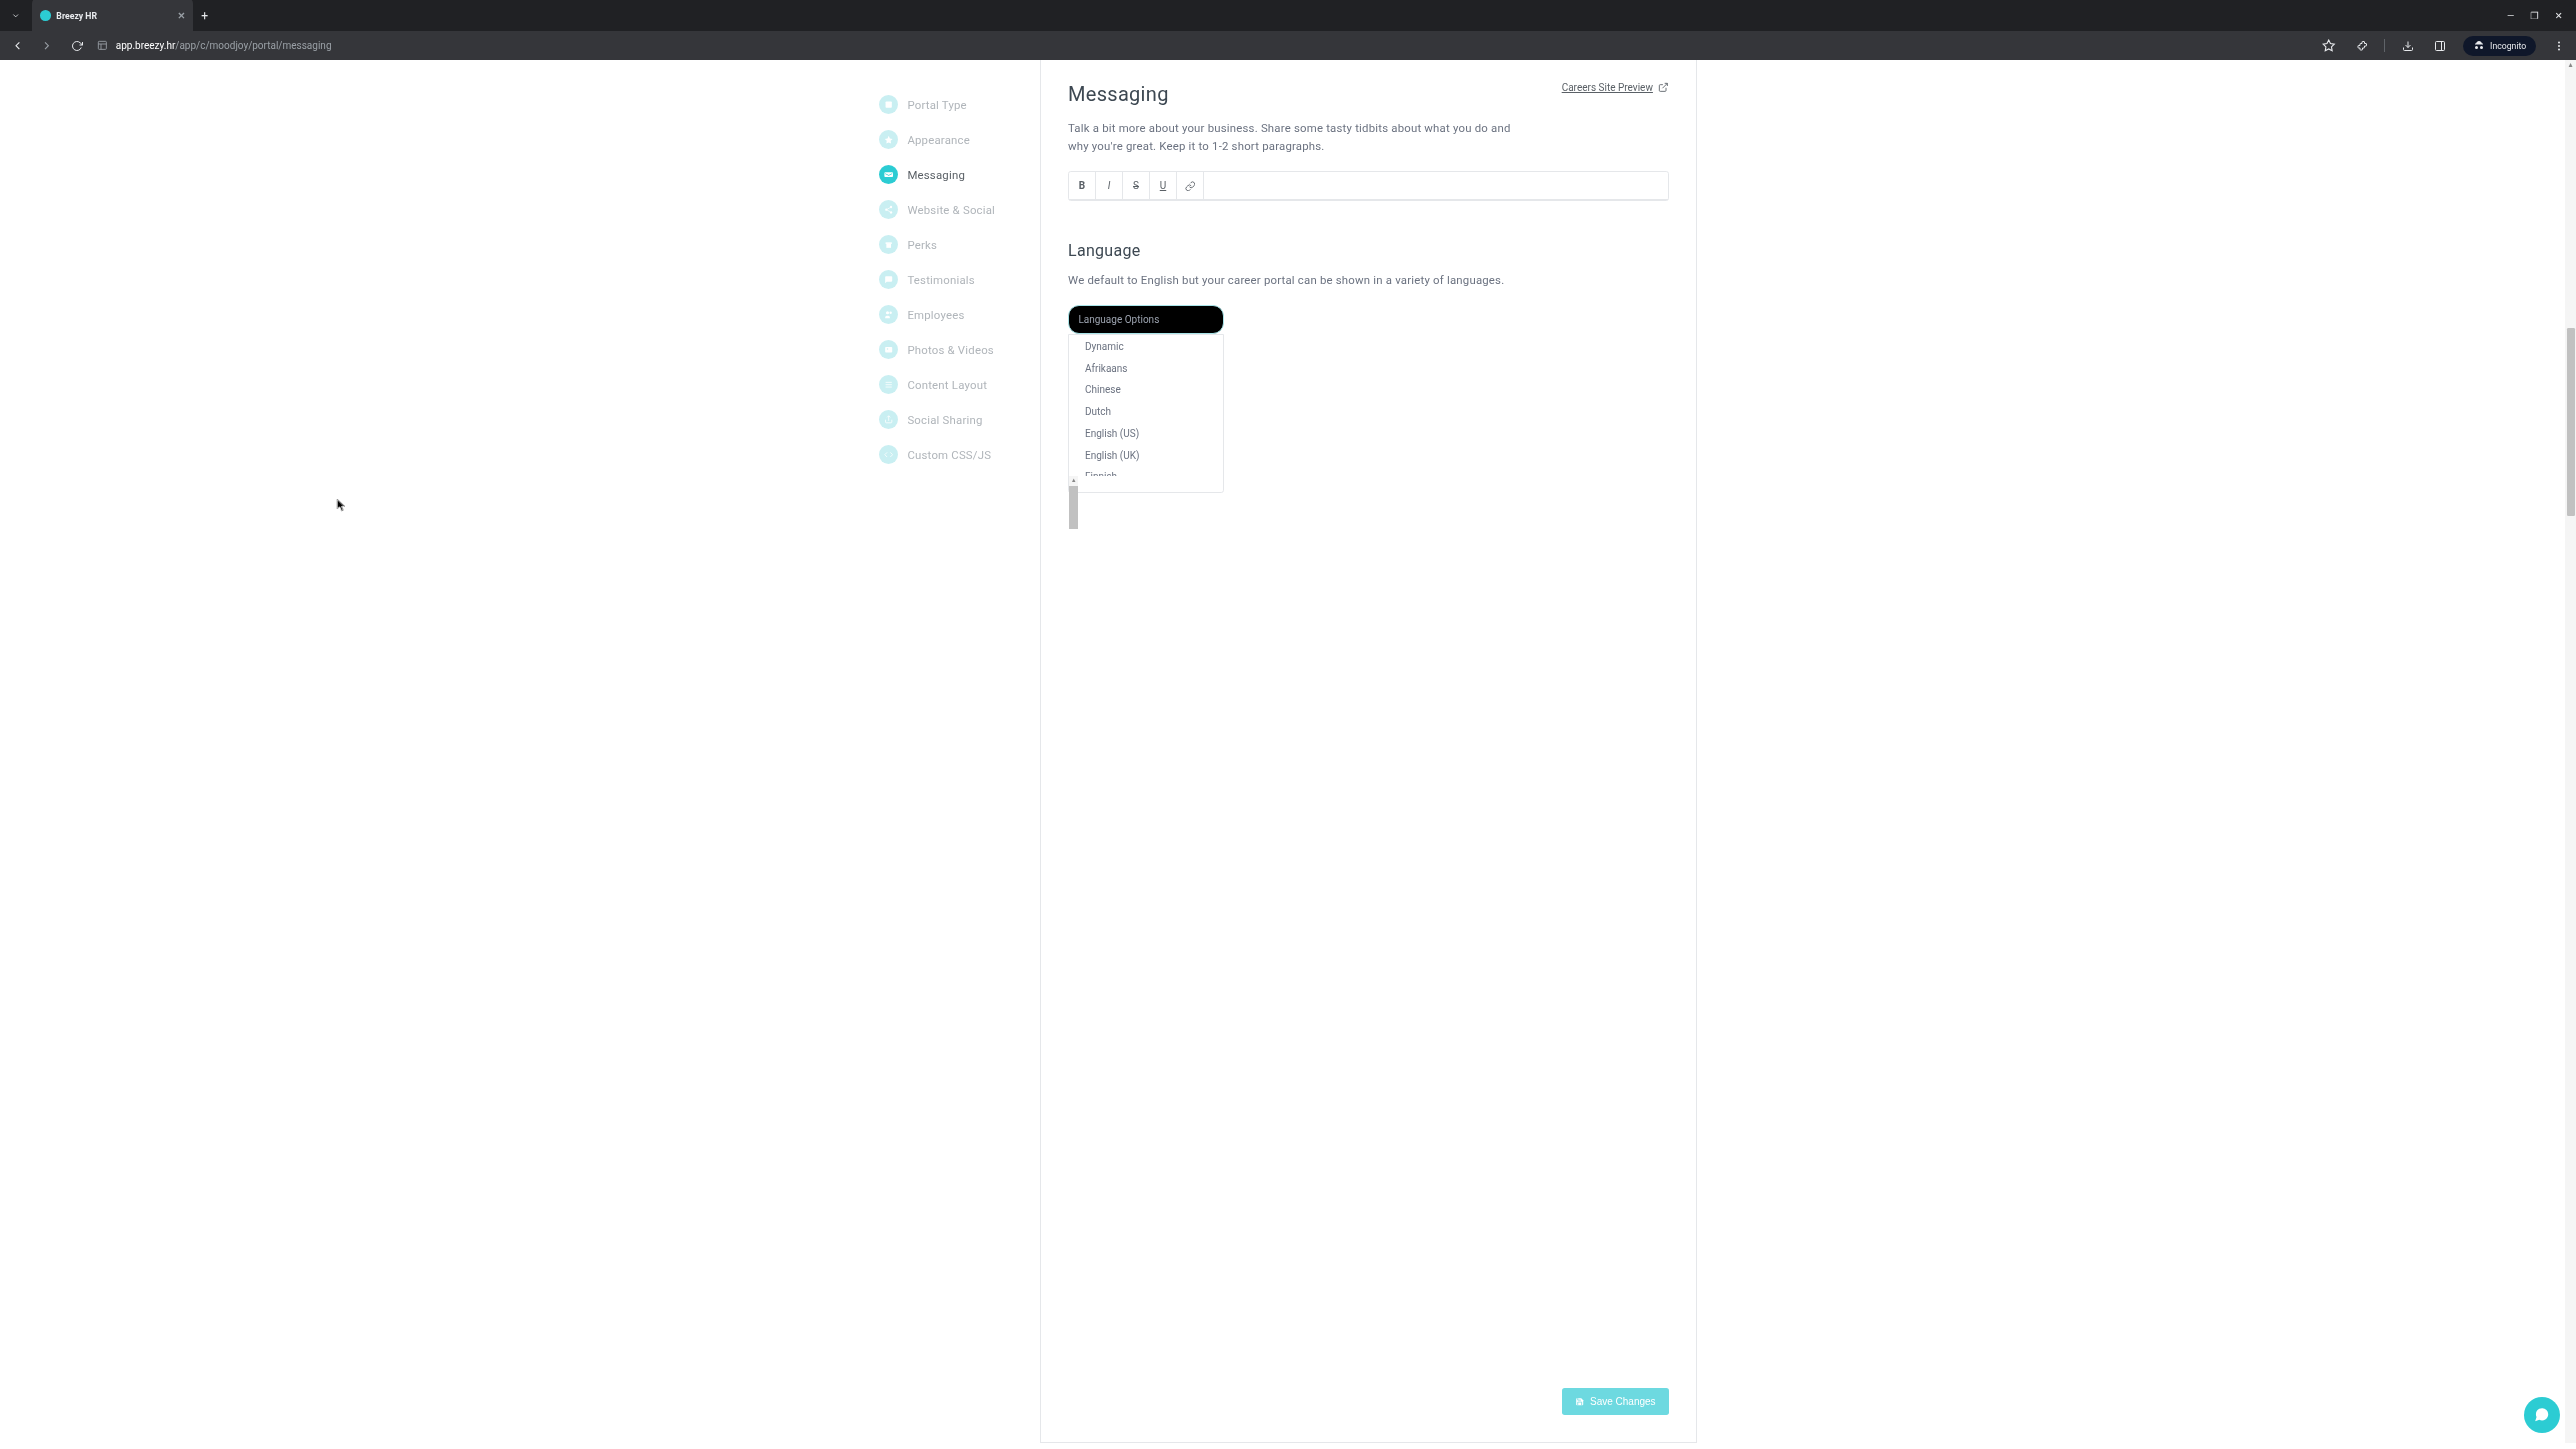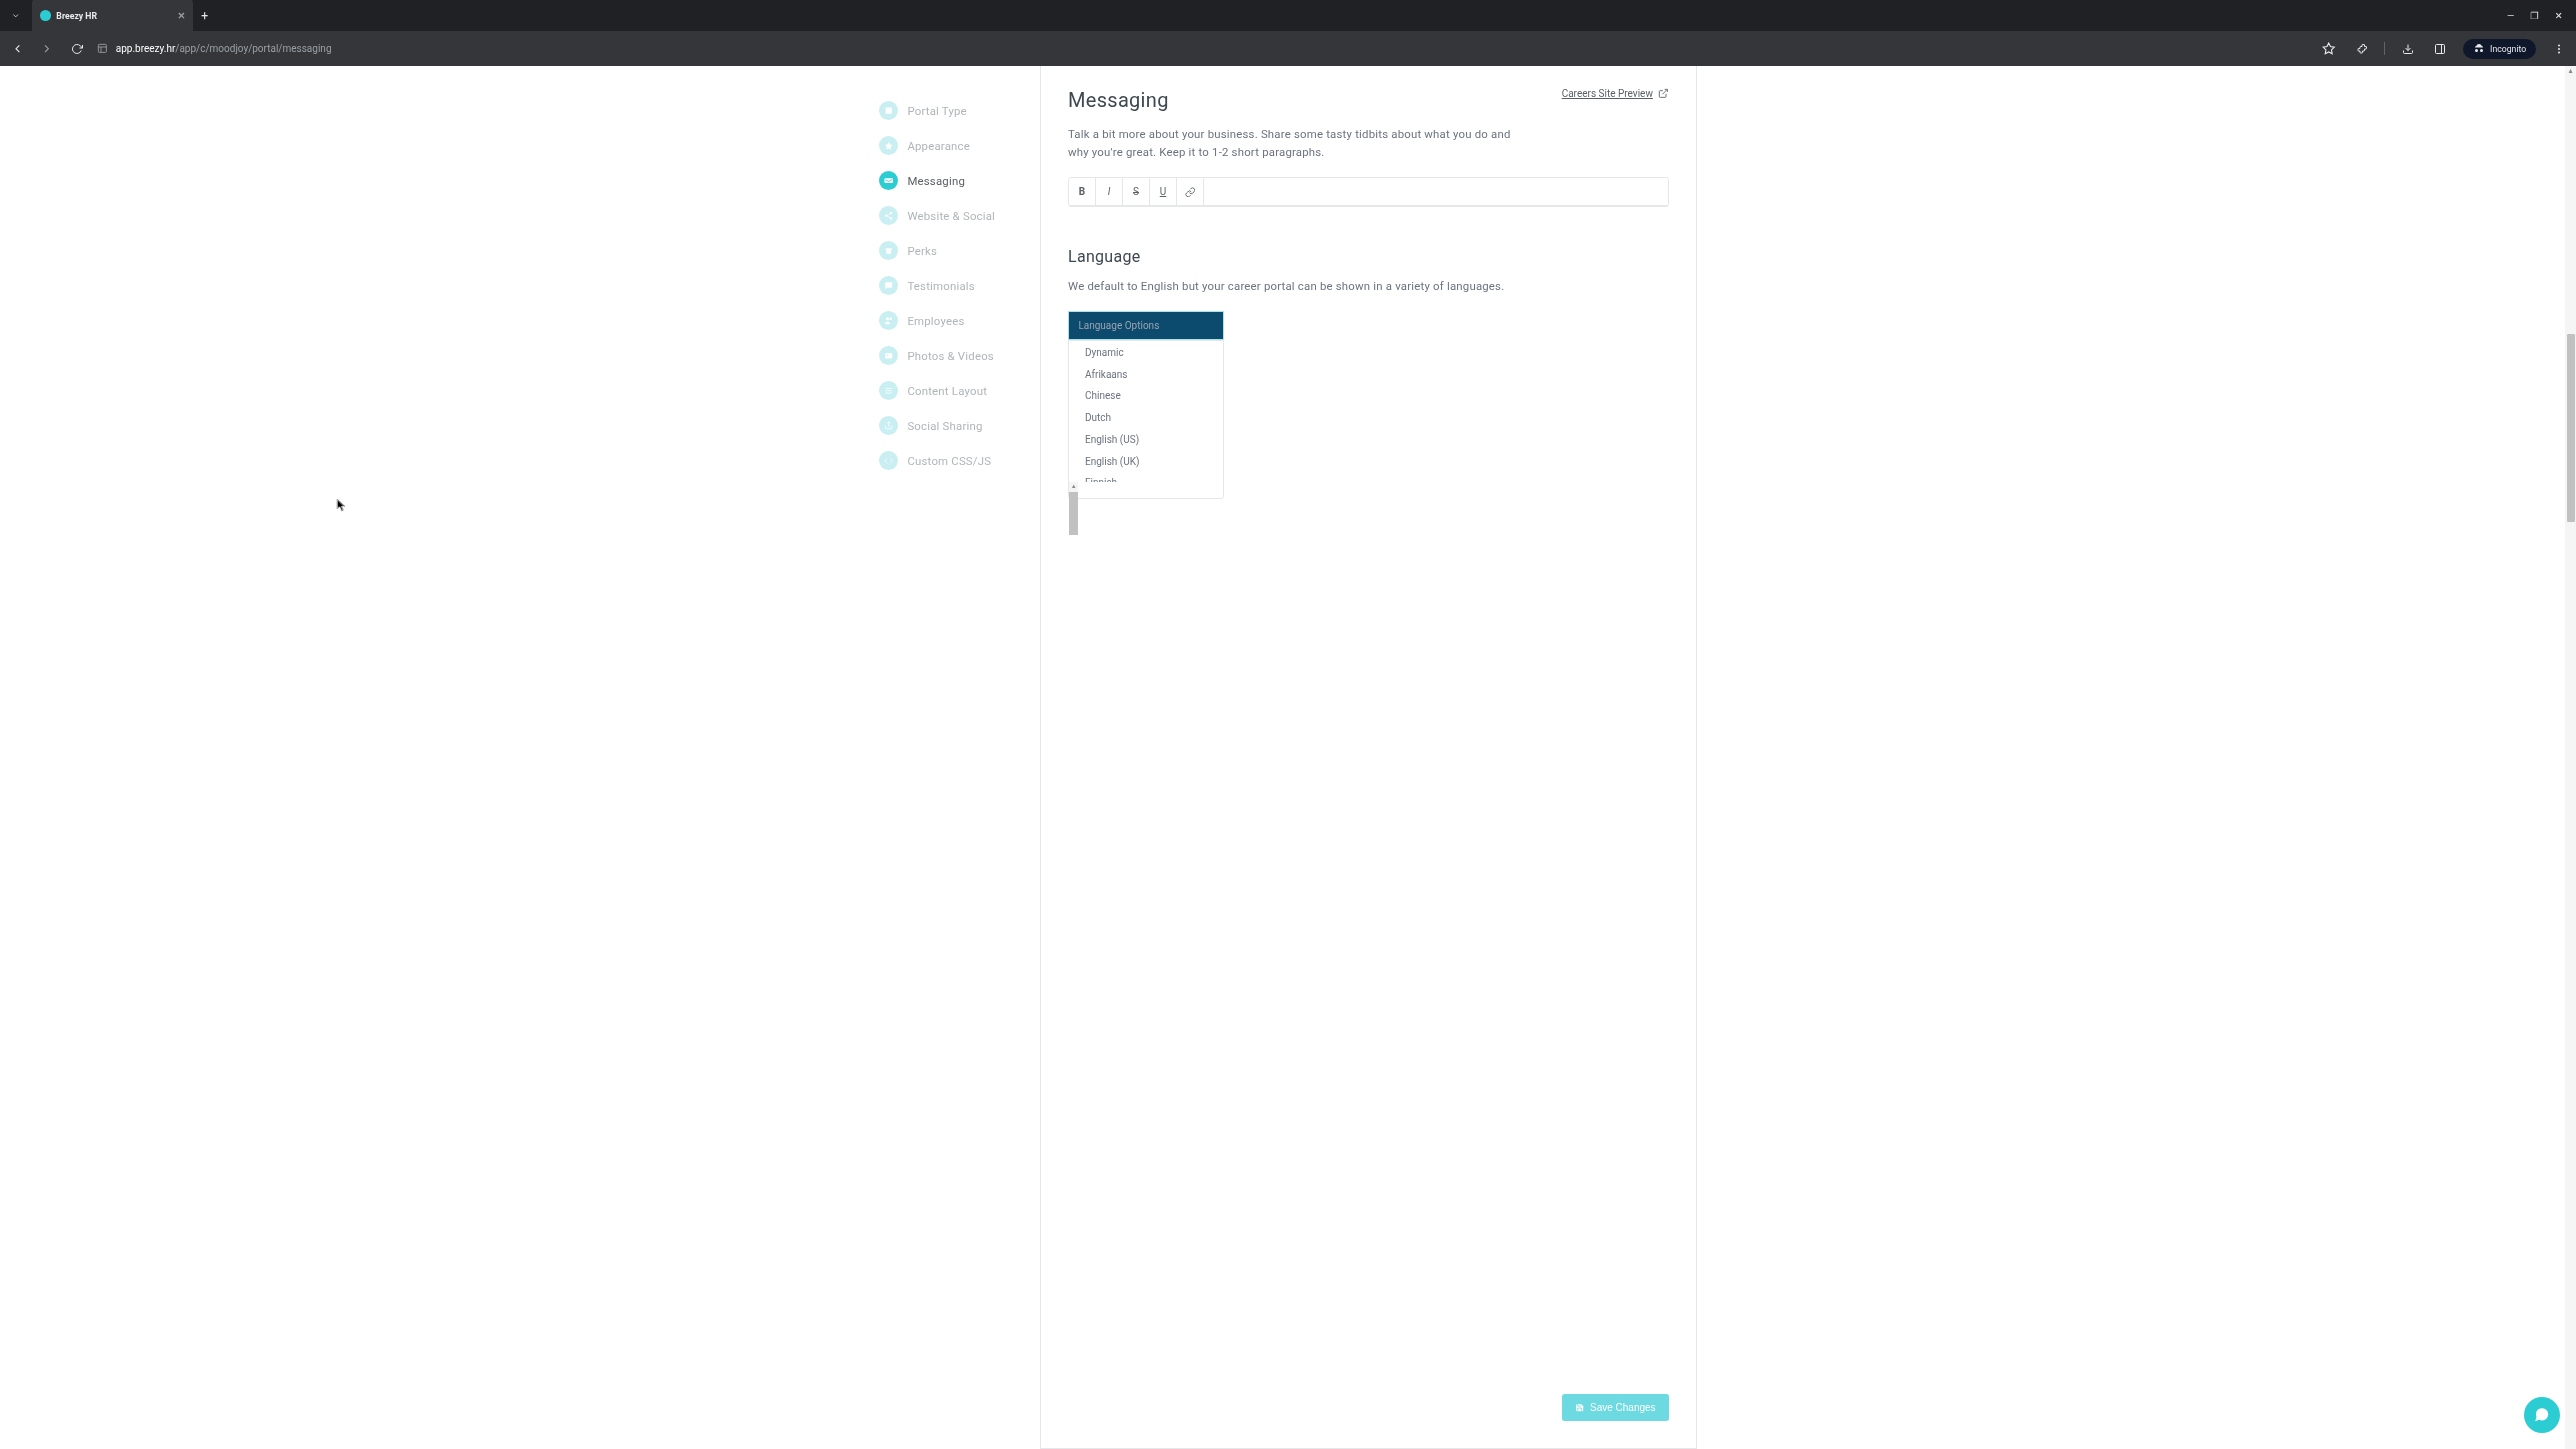--- a/index.html
+++ b/index.html
@@ -10,21 +10,21 @@
     .tab-bar { display: flex; align-items: center; height: 31px; padding: 0 5.4px; }
     .tab-dropdown { width: 21.5px; height: 21.5px; display: flex; align-items: center; justify-content: center; cursor: pointer; }
     .tab { display: flex; align-items: center; background: #35363a; border-radius: 5.4px 5.4px 0 0; height: 36px; padding: 0 8px; margin-left: 5.4px; min-width: 161px; gap: 5.4px; font-weight: bold; }
     .tab-favicon { width: 10.7px; height: 10.7px; background: #2cccd3; border-radius: 50%; flex-shrink: 0; }
     .tab-title { font-size: 8.7px; color: #e8eaed; flex: 1; }
     .tab-close { color: #9aa0a6; font-size: 9.4px; cursor: pointer; }
     .new-tab { color: #e8eaed; font-size: 12px; margin-left: 8px; cursor: pointer; }
     .window-controls { margin-left: auto; display: flex; gap: 16px; padding-right: 8px; }
     .window-controls span { cursor: pointer; font-size: 9.4px; }
     
-    .nav-bar { display: flex; align-items: center; height: 35px; padding: 12px 8px; gap: 10.7px; background: #35363a; }
+    .nav-bar { display: flex; align-items: center; height: 29px; padding: 12px 8px; gap: 10.7px; background: #35363a; }
     .nav-btn { color: #9aa0a6; cursor: pointer; display: flex; align-items: center; justify-content: center; width: 19px; height: 19px; }
     .nav-btn.active { color: #e8eaed; }
     .url-container { display: flex; align-items: center; flex: 1; gap: 8px; }
     .url-text { color: #e8eaed; font-size: 10px; }
     .url-text .domain { color: #fff; }
     .url-text .path { color: #9aa0a6; }
     .nav-right { display: flex; align-items: center; gap: 13.4px; }
     .nav-divider { width: 0.7px; height: 13.4px; background: #5f6368; }
     .incognito-badge { display: flex; align-items: center; gap: 5.4px; background: #0f172a; padding: 4px 9.4px; border-radius: 10.7px; font-size: 8.7px; }
     
@@ -57,21 +57,21 @@
     .tool-btn.italic { font-style: italic; }
     .tool-btn.strike { text-decoration: line-through; }
     .tool-btn.underline { text-decoration: underline; }
     .editor-content { padding: 10.7px; font-size: 10.7px; color: #5a6066; min-height: 34px; }
     
     
     .section-title { font-size: 16px; font-weight: 400; color: #3d4852; letter-spacing: 0.3px; margin-bottom: 10.7px; }
     
     
     .dropdown-wrapper { position: relative; width: 156px; margin-top: 16px; }
-    .dropdown-trigger { border: 0.7px solid #a8e4e8; border-radius: 0; padding: 8px 9.4px; color: #9ca3af; font-size: 10px; cursor: pointer; background: #0c4a6e; }
+    .dropdown-trigger { border: 0.7px solid #a8e4e8; border-radius: 11px; padding: 8px 9.4px; color: #9ca3af; font-size: 10px; cursor: pointer; background: #000000; }
     .dropdown-menu { position: absolute; top: 100%; left: 0; width: 156px; background: #fff; border: 0.7px solid #e5e7ea; border-radius: 0 0 2.7px 2.7px; display: flex; flex-direction: column; }
     .dropdown-list { flex: 1; max-height: 141px; overflow: hidden; }
     .dropdown-option { padding: 5.4px 16px; font-size: 10px; color: #6b7280; cursor: pointer; }
     .dropdown-scroll { width: 9.4px; background: #f5f5f5; position: relative; display: flex; flex-direction: column; }
     .scroll-arrow { height: 8px; font-size: 6px; color: #888; text-align: center; }
     .scroll-thumb { width: 9.4px; height: 43px; background: #c1c1c1; position: absolute; top: 9.4px; }
     
     
     .save-area { position: absolute; bottom: 27px; right: 27px; }
     .save-btn { background: #6dd9e0; color: #fff; border: none; border-radius: 2.7px; padding: 8px 13.4px; font-size: 10px; display: flex; align-items: center; gap: 5.4px; cursor: pointer; }

